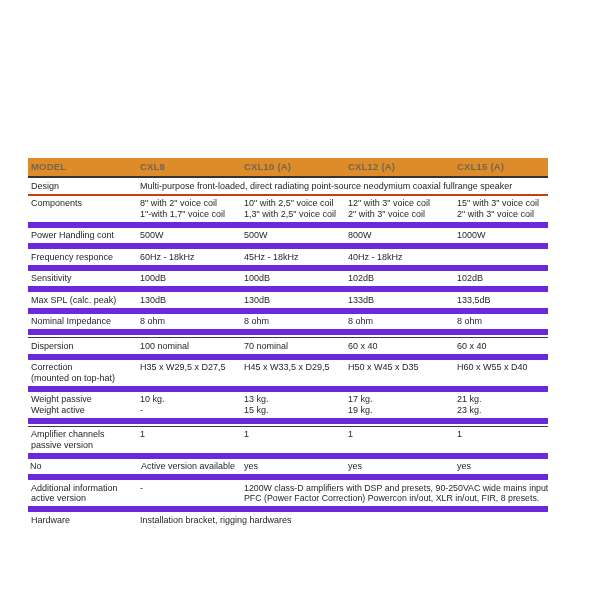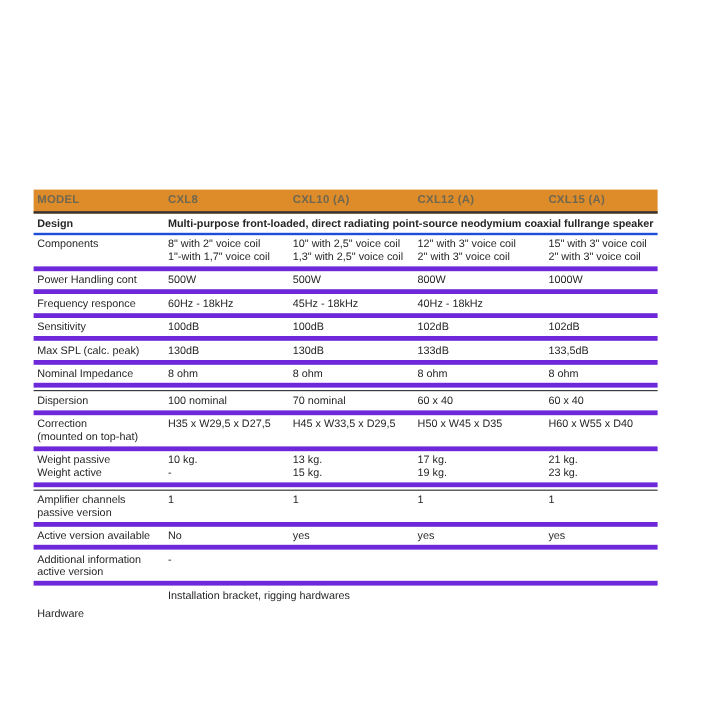--- a/index.html
+++ b/index.html
@@ -4,41 +4,41 @@
 <style>
   html,body { margin:0; padding:0; background:#ffffff; }
   .page {
     position:relative; width:548px; height:600px; background:#ffffff;
     font-family:"Liberation Sans", sans-serif; color:#262626; overflow:hidden;
   }
   .spec-table { position:absolute; left:28px; top:158px; width:554px; }
   .row {
     display:grid;
     grid-template-columns:110px 104px 104px 109px 1fr;
-    border-bottom:4px solid #6d28d9;
+    border-bottom:6px solid #6d28d9;
     align-items:start;
   }
   .cell {
     font-size:9px; line-height:10.5px;
     padding:2.5px 3px 2.5px 2px;
     white-space:pre; overflow:hidden;
   }
   .label { padding-left:3px; }
   .span-all { grid-column:2 / 6; text-align:left; }
   .span-3 { grid-column:3 / 6; font-size:8.8px; }
   .r-header {
     background:#de8c2a;
     border-bottom:2px solid #333333;
     align-items:center; height:18px;
   }
   .r-header .cell {
     color:#6f6750; font-weight:bold; font-size:9.5px;
     padding-top:0; padding-bottom:0; letter-spacing:0.2px;
   }
-  .r-design { border-bottom:2px solid #1d4ed8;font-weight:bold; }
+  .r-design { border-bottom:2px solid #c2410c; }
   .r-hardware { border-bottom:none; }
   .dsep { height:2px; border-bottom:1px solid #3a3a3a; }
 </style>
 </head>
 <body>
 
 <div class="page">
   <div class="spec-table">
 
     <div class="row r-header">
@@ -142,32 +142,34 @@
     <div class="row">
       <div class="cell label">Amplifier channels
 passive version</div>
       <div class="cell">1</div>
       <div class="cell">1</div>
       <div class="cell">1</div>
       <div class="cell">1</div>
     </div>
 
     <div class="row">
+      <div class="cell">No</div>
       <div class="cell label">Active version available</div>
-      <div class="cell">No</div>
       <div class="cell">yes</div>
       <div class="cell">yes</div>
       <div class="cell">yes</div>
     </div>
 
     <div class="row">
       <div class="cell label">Additional information
 active version</div>
       <div class="cell">-</div>
+      <div class="cell span-3">1200W class-D amplifiers with DSP and presets, 90-250VAC wide mains input
+PFC (Power Factor Correction) Powercon in/out, XLR in/out, FIR, 8 presets.</div>
     </div>
 
     <div class="row r-hardware">
+      <div class="cell label">Hardware</div>
       <div class="cell span-all">Installation bracket, rigging hardwares</div>
-      <div class="cell label">Hardware</div>
     </div>
 
   </div>
 </div>
 
 </body></html>

